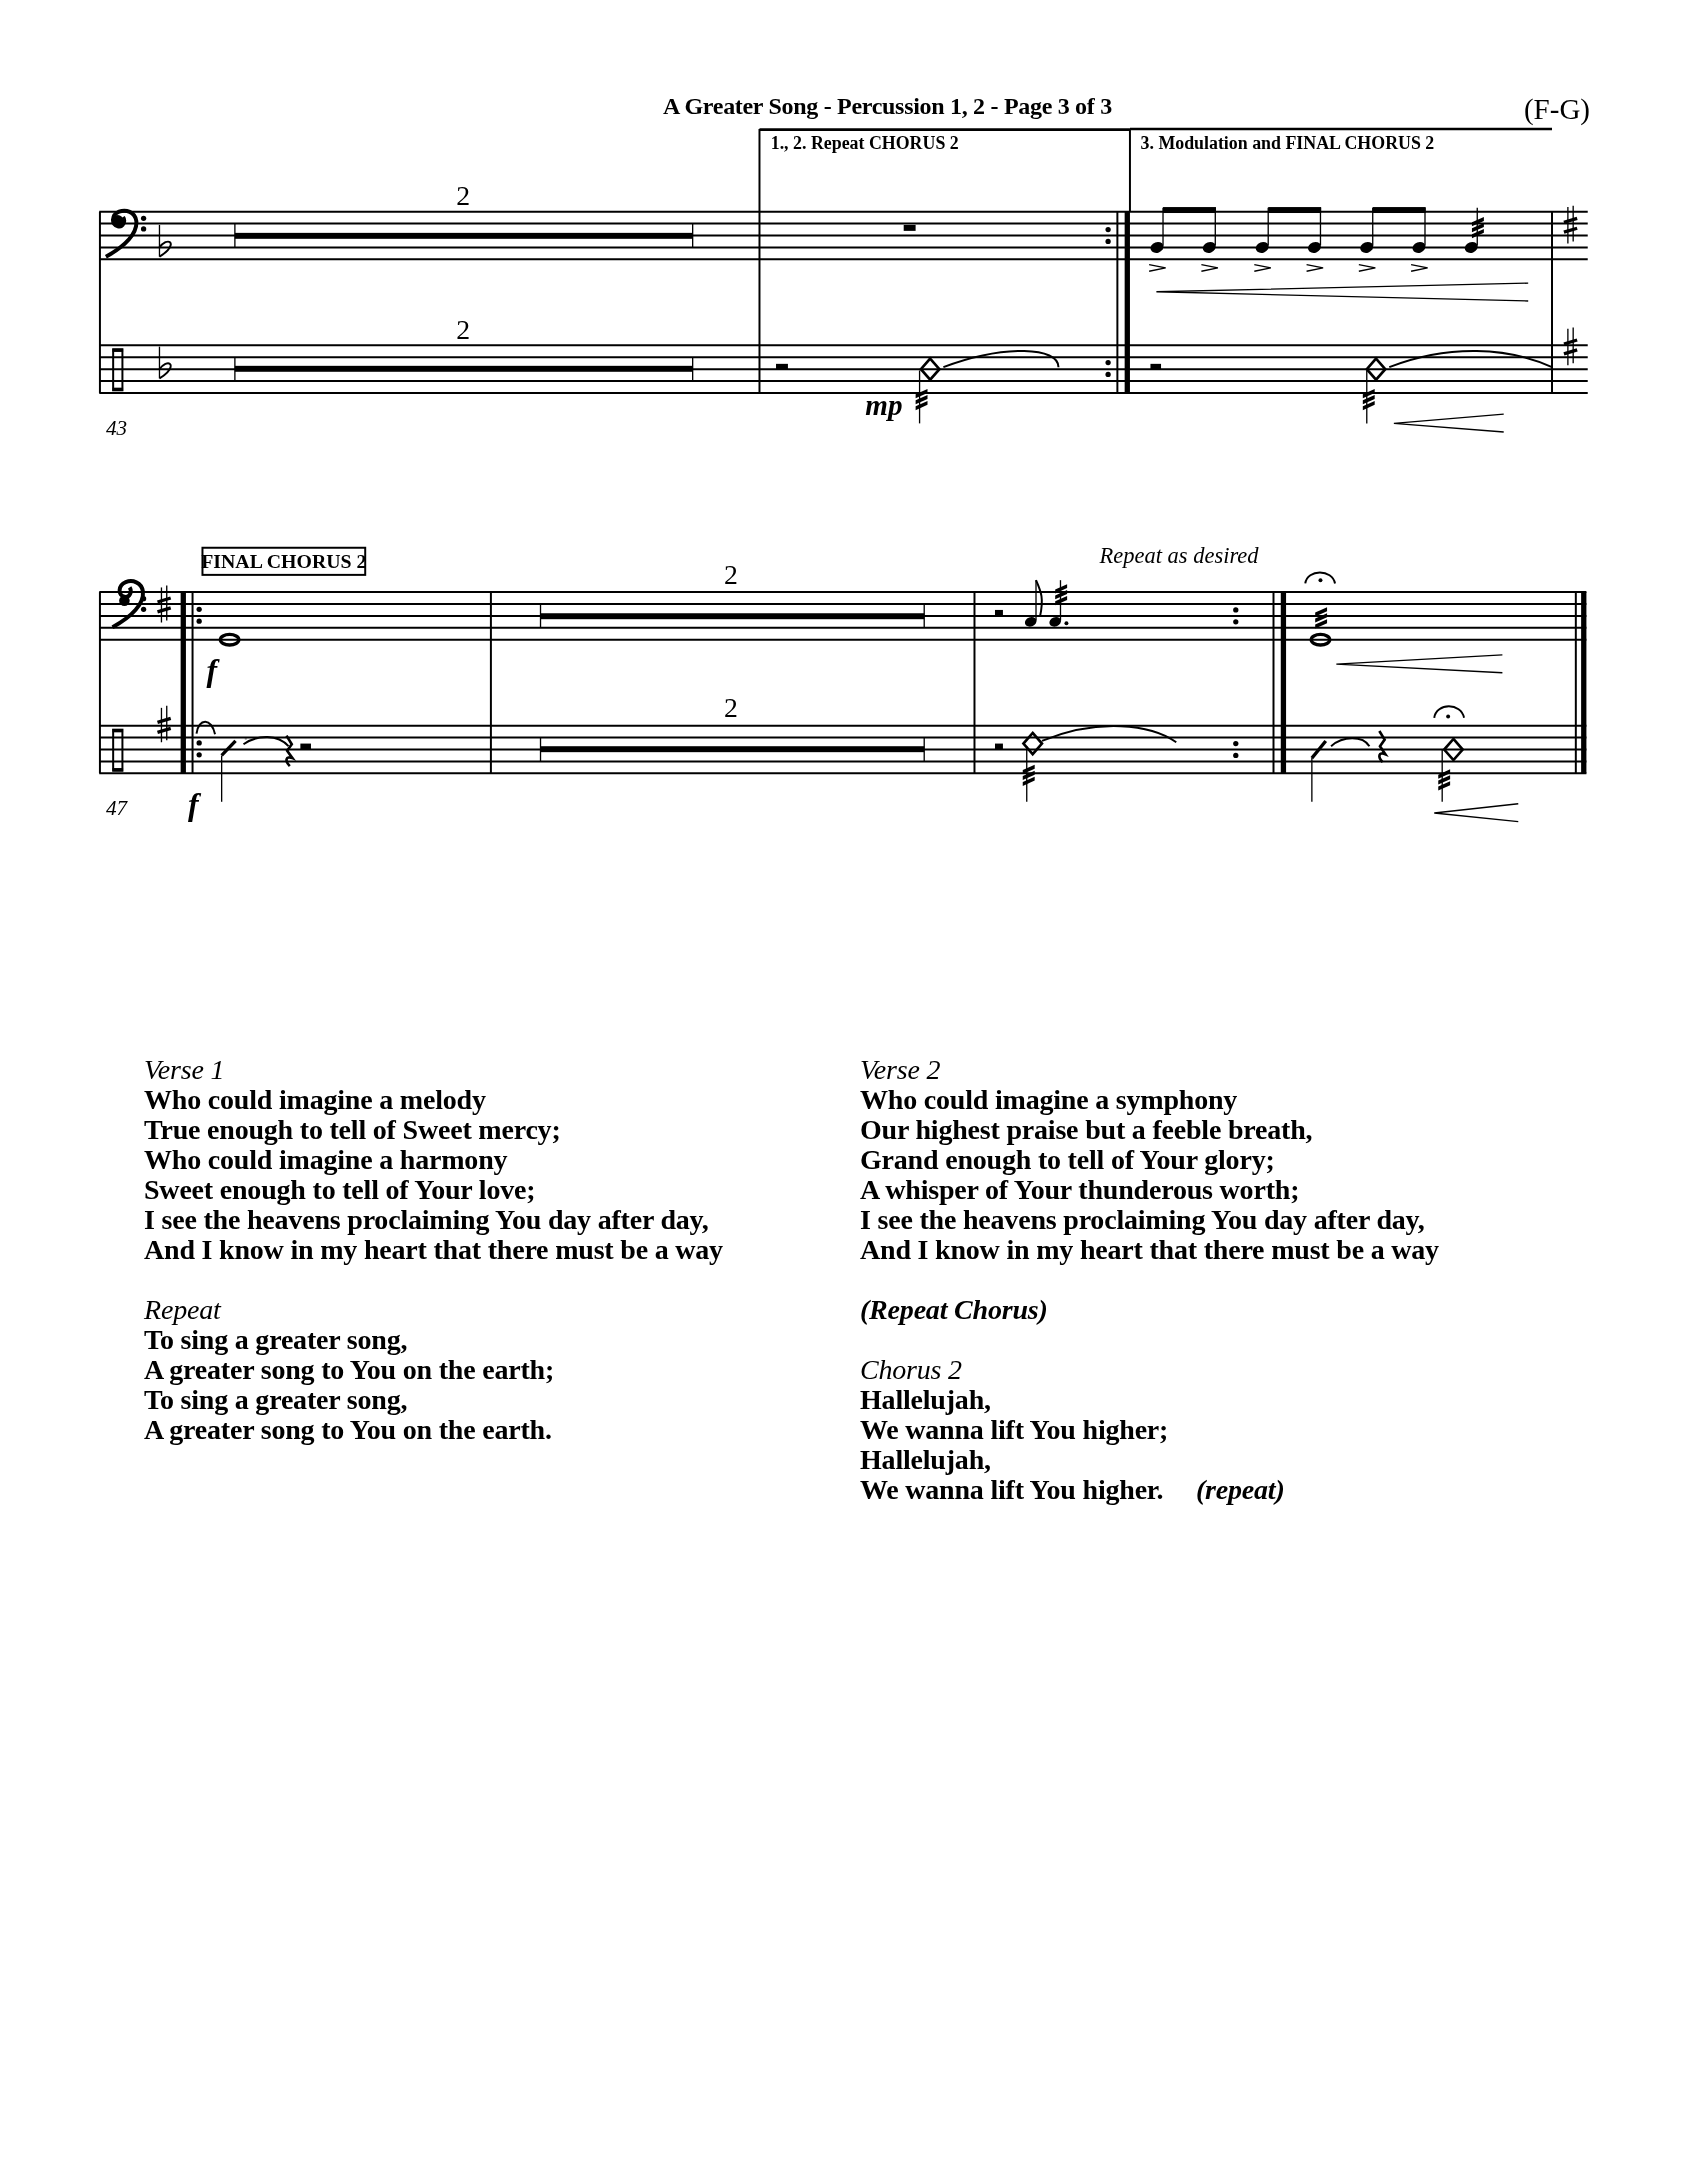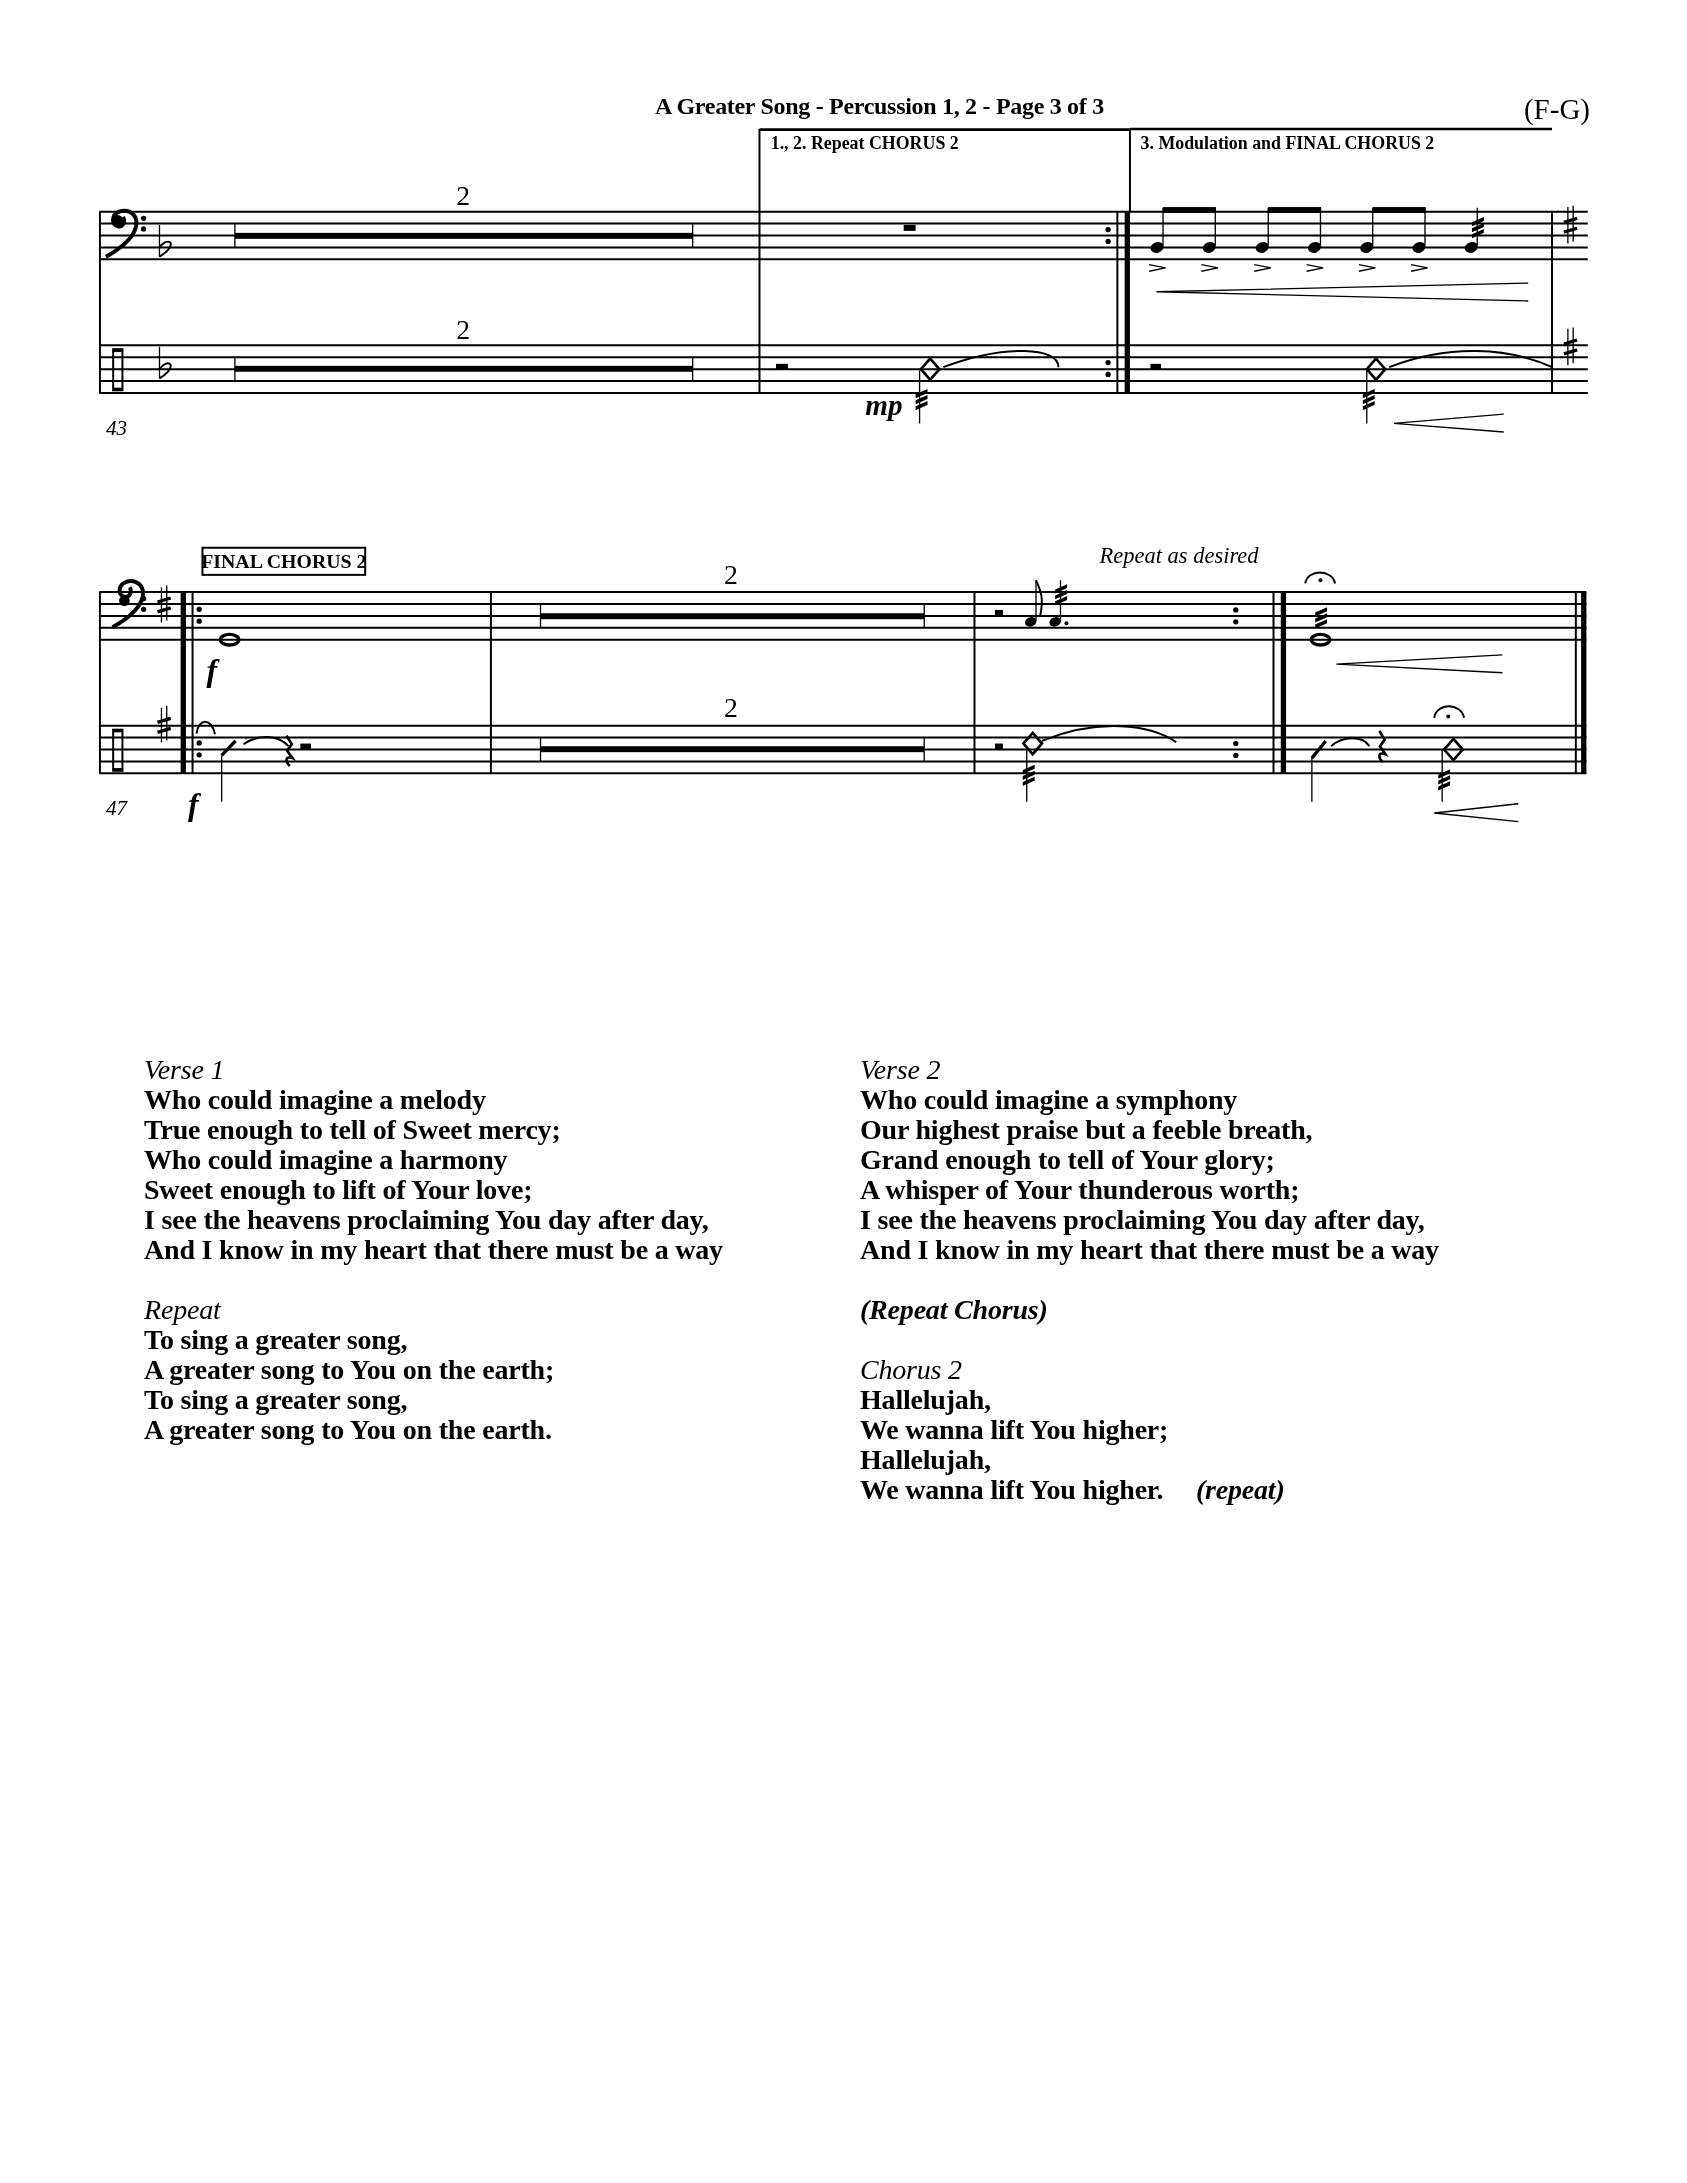--- a/index.html
+++ b/index.html
@@ -1,19 +1,19 @@
 <!DOCTYPE html>
 <html style="font-size:10.6px"><head>
 <meta charset="utf-8">
 <style>
   html, body { margin: 0; padding: 0; background: #ffffff; }
   body { width: 1687px; height: 2183px; position: relative; overflow: hidden; font-family: "Liberation Serif", "DejaVu Serif", serif; color: #000; }
   .page { position: absolute; left: 0; top: 0; width: 1687px; height: 2183px; }
   .header-title { position: absolute; left: 0; width: 1687px; top: 93px; text-align: center; font-weight: bold; font-size: 24px; letter-spacing: -0.3px; }
-  .header-title span { position: relative; left: 36px; text-align: right; }
+  .header-title span { position: relative; left: 44px; text-align: right; }
   .key-label { position: absolute; right: 97px; top: 93px; font-size: 29px; }
   svg.score { position: absolute; left: 0; top: 0; }
   .lyrics-col { position: absolute; top: 1055px; font-size: 28px; line-height: 30px; font-weight: bold; letter-spacing: -0.2px; }
   .lyrics-col.left { left: 144px; }
   .lyrics-col.right { left: 860px; }
   .section { margin-bottom: 30px; }
   .section-heading { font-style: italic; font-weight: normal; }
   .section-heading.bold { font-weight: bold; font-style: italic; }
   .lyric-line { white-space: nowrap; }
   .lyric-inline-note { font-style: italic; font-weight: bold; margin-left: 19px; }
@@ -325,21 +325,21 @@
       <text x="160" y="1232" font-size="32" font-style="italic" font-family="Liberation Serif, serif">47</text>
     </g>
   </svg>
 
   <div class="lyrics-col left">
     <div class="section">
       <div class="section-heading">Verse 1</div>
       <div class="lyric-line">Who could imagine a melody</div>
       <div class="lyric-line">True enough to tell of Sweet mercy;</div>
       <div class="lyric-line">Who could imagine a harmony</div>
-      <div class="lyric-line">Sweet enough to lift of Your love;</div>
+      <div class="lyric-line">Sweet enough to tell of Your love;</div>
       <div class="lyric-line">I see the heavens proclaiming You day after day,</div>
       <div class="lyric-line">And I know in my heart that there must be a way</div>
     </div>
     <div class="section">
       <div class="section-heading">Repeat</div>
       <div class="lyric-line">To sing a greater song,</div>
       <div class="lyric-line">A greater song to You on the earth;</div>
       <div class="lyric-line">To sing a greater song,</div>
       <div class="lyric-line">A greater song to You on the earth.</div>
     </div>

